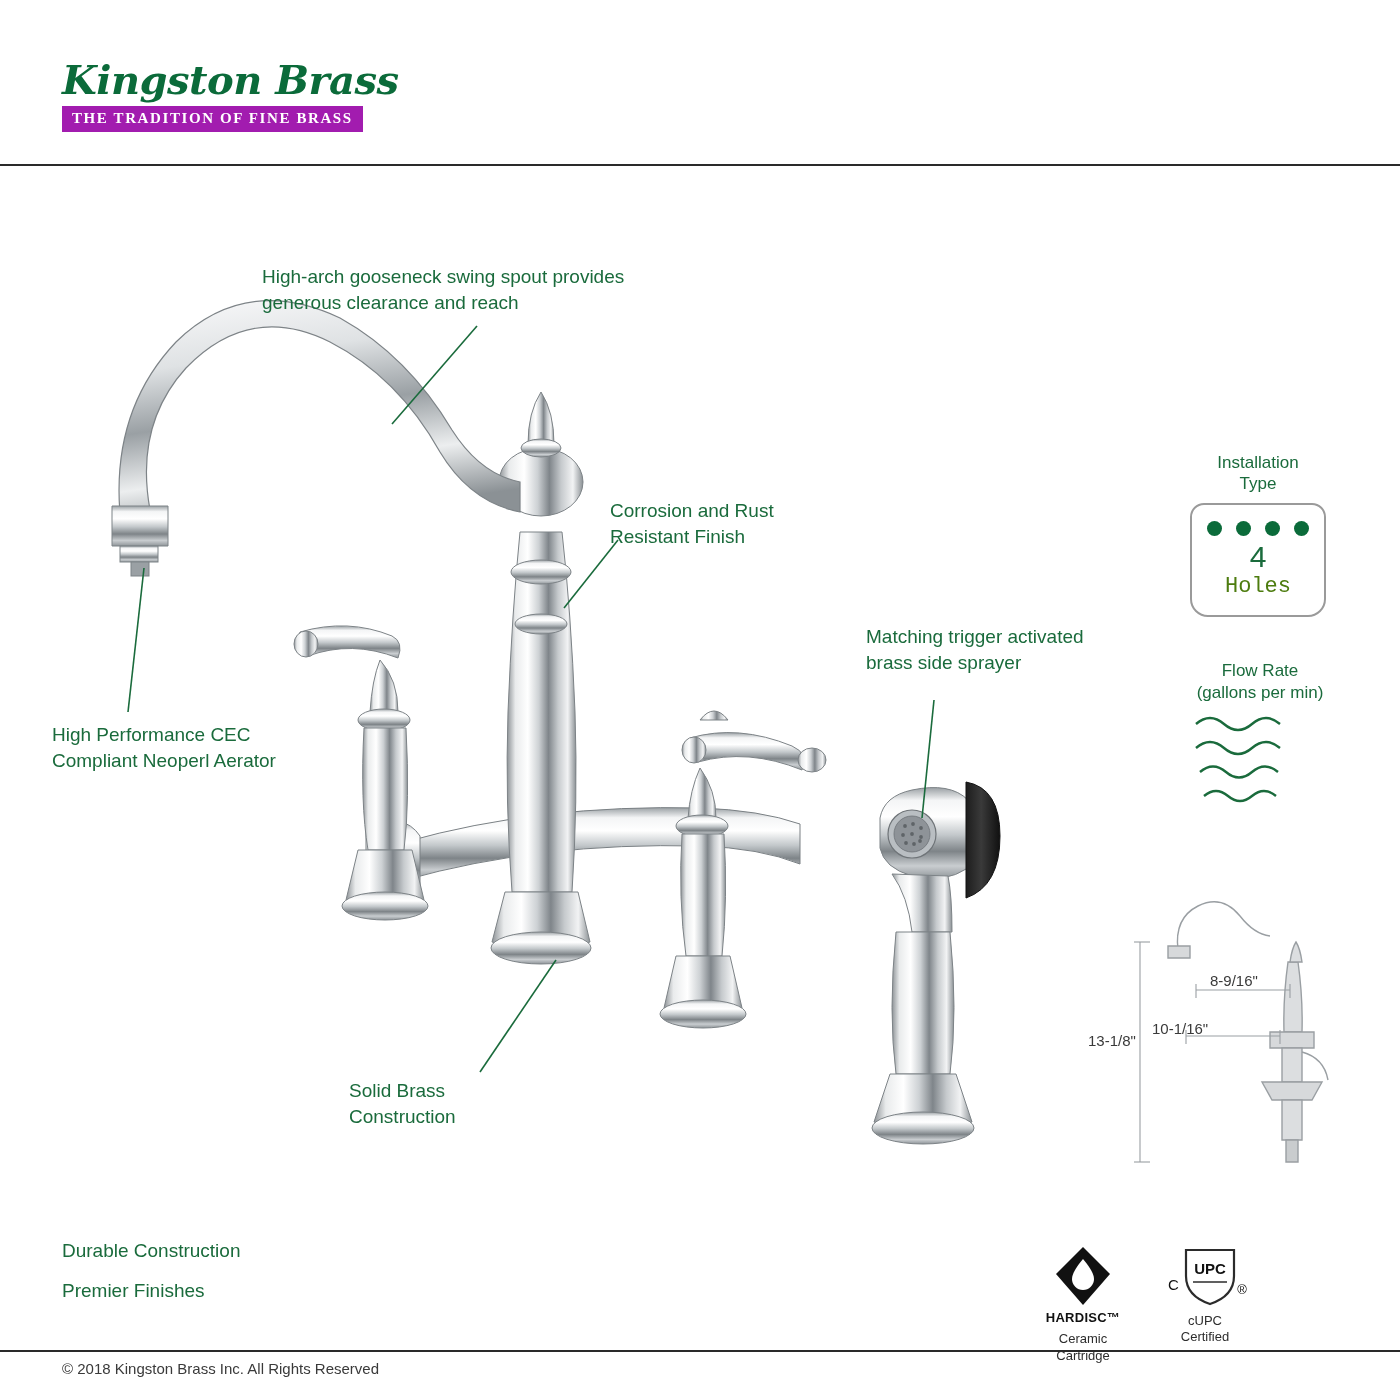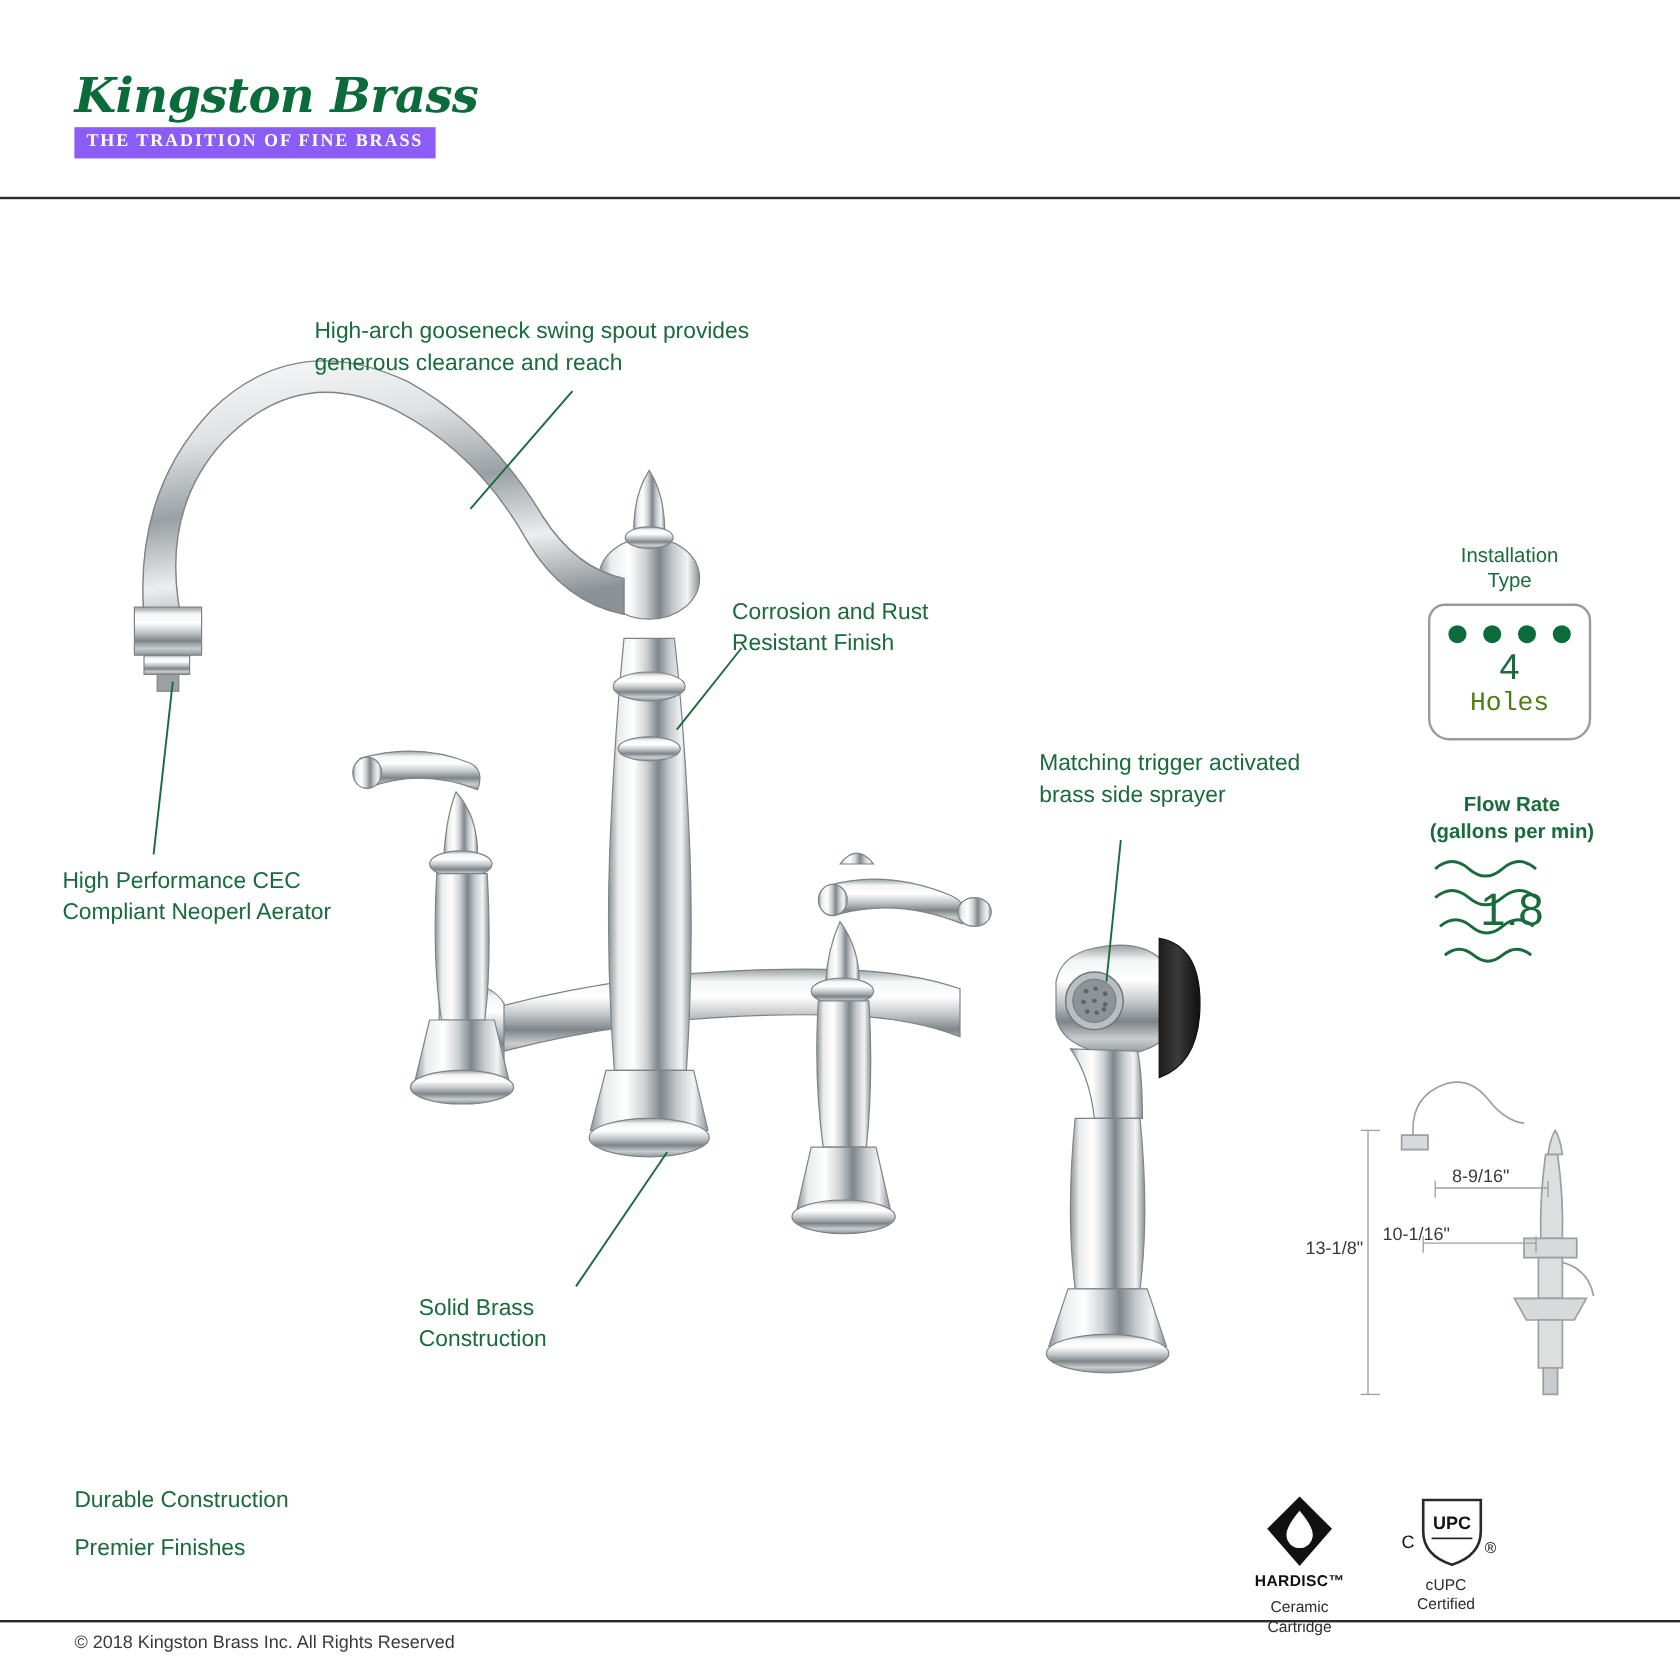--- a/index.html
+++ b/index.html
@@ -33,21 +33,21 @@
     font-weight: bold;
     font-style: italic;
     font-size: 40px;
     color: #0b6b3a;
     letter-spacing: -0.5px;
     line-height: 1;
     white-space: nowrap;
   }
   .brand-tagline {
     margin-top: 6px;
-    background: #8b5cf6;
+    background: #a21caf;
     color: #ffffff;
     display: inline-block;
     padding: 4px 10px 5px 10px;
     font-size: 15px;
     letter-spacing: 1.6px;
     font-family: "Liberation Serif", serif;
     font-weight: bold;
     white-space: nowrap;
   }
   .header-rule {
@@ -135,21 +135,21 @@
 
   .flow-block {
     position: absolute;
     left: 1150px;
     top: 648px;
     width: 220px;
     text-align: center;
   }
   .flow-title {
     font-size: 17px;
-    font-weight: bold;
+    font-weight: normal;
     line-height: 1.3;
     white-space: pre-line;
     color: #1a6b3c;
   }
   .flow-value {
     font-size: 38px;
     color: #1a6b3c;
     line-height: 1;
     margin-top: 36px;
   }
@@ -413,21 +413,20 @@
         <span class="dot"></span>
       </div>
       <div class="holes-count">4</div>
       <div class="holes-label">Holes</div>
     </div>
   </div>
 
   <div class="flow-block">
     <div class="flow-title">Flow Rate
 (gallons per min)</div>
-    <div class="flow-value">1.8</div>
   </div>
 
   <div class="dim-text" style="left:1088px; top:1020px;">13-1/8"</div>
   <div class="dim-text" style="left:1210px; top:960px;">8-9/16"</div>
   <div class="dim-text" style="left:1152px; top:1008px;">10-1/16"</div>
 
   <div class="foot-text" style="top:1228px;">Durable Construction</div>
   <div class="foot-text" style="top:1268px;">Premier Finishes</div>
   <div class="copyright">© 2018 Kingston Brass Inc. All Rights Reserved</div>
 

